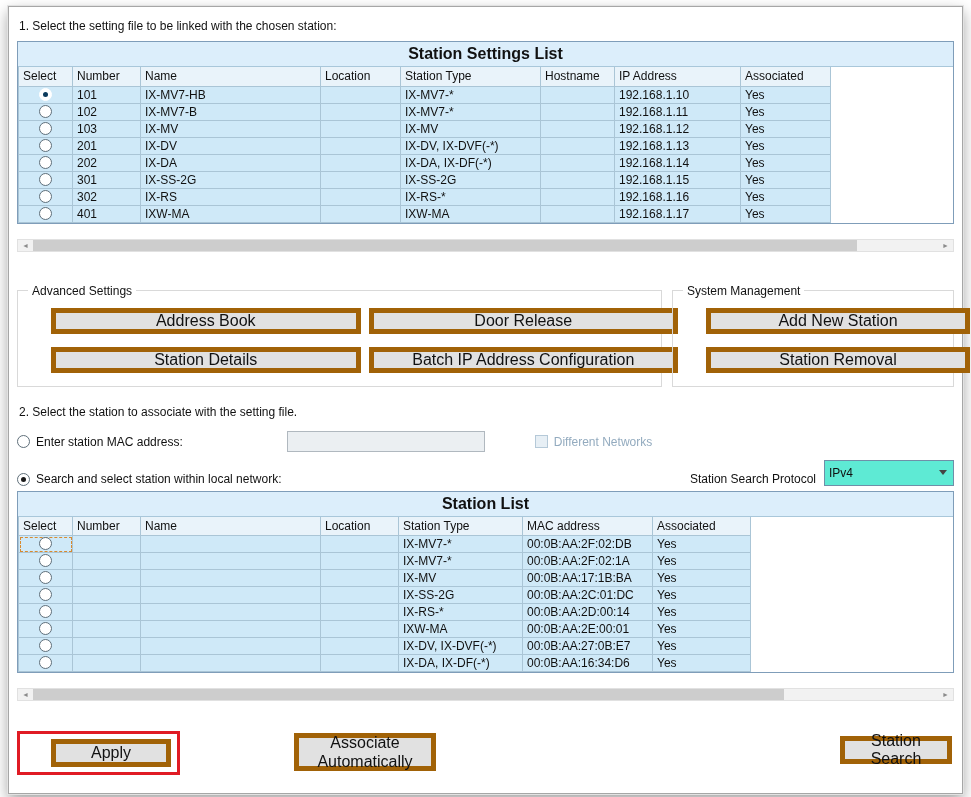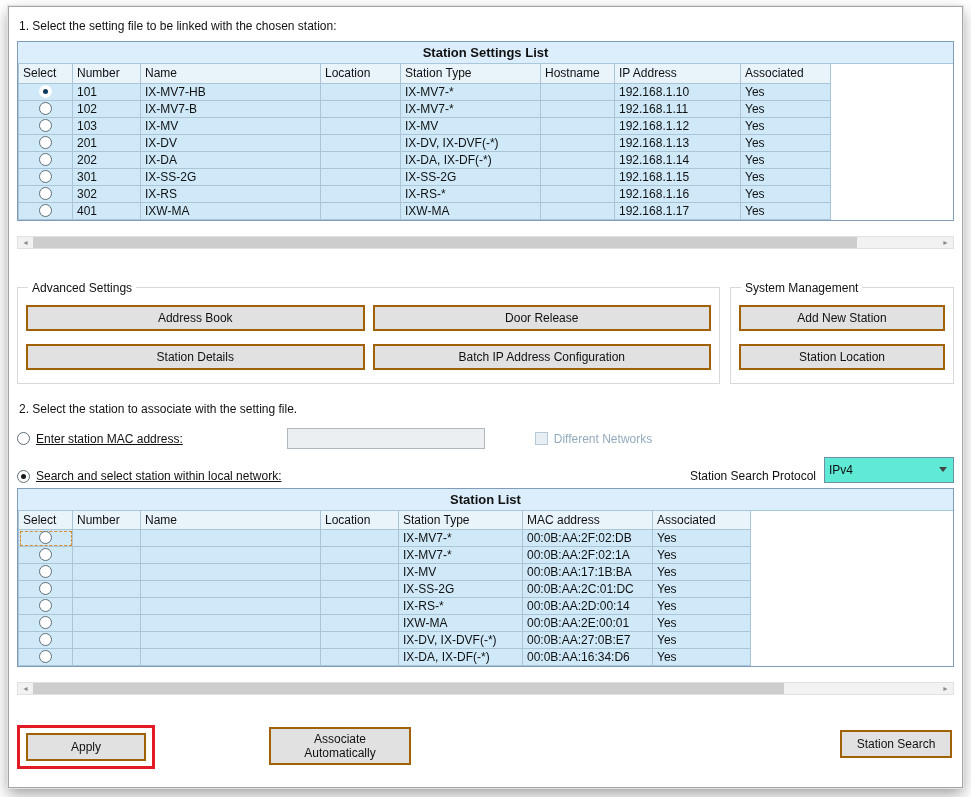--- a/index.html
+++ b/index.html
@@ -13,21 +13,21 @@
     padding:8px 8px 10px;
   }
 
   .step-label { margin:4px 2px 8px; }
   .step2 { margin-top:18px; }
 
   
   .grid-block { border:1px solid #7f9db9; background:#fff; }
   .grid-title {
     background:#dceefb; border-bottom:1px solid #a9c7da;
-    text-align:center; font-weight:bold; font-size:13px; padding:3px 0;
+    text-align:center; font-weight:bold; font-size:16px; padding:3px 0;
   }
   table.grid { width:100%; border-collapse:collapse; table-layout:fixed; }
   table.grid th {
     background:#e9f3fa; font-weight:normal; text-align:left;
     padding:2px 4px; height:19px; border:1px solid #aac5d6; border-top:none;
     overflow:hidden; white-space:nowrap;
   }
   table.grid td {
     background:#cfe9f8; padding:1px 4px; height:17px;
     border:1px solid #aac5d6; overflow:hidden; white-space:nowrap;
@@ -43,21 +43,21 @@
 
   
   .radio {
     display:inline-block; width:13px; height:13px; border-radius:50%;
     border:1px solid #5f6f7a; background:#fff; position:relative; vertical-align:-2px;
   }
   .radio.checked::after {
     content:""; position:absolute; left:3px; top:3px; width:5px; height:5px;
     border-radius:50%; background:#1a1a1a;
   }
-  .radio-label { margin-left:6px;text-decoration:underline; }
+  .radio-label { margin-left:6px; }
   .chk {
     display:inline-block; width:13px; height:13px; vertical-align:-2px;
     border:1px solid #b5c9d8; background:#e7eff5;
   }
   .dis-label { color:#93abbf; margin-left:6px; }
 
   
   .hscroll {
     height:13px; margin-top:15px; background:#f2f2f2;
     border:1px solid #e1e1e1; display:flex; align-items:stretch;
@@ -72,28 +72,29 @@
   .hscroll .thumb { position:absolute; top:0; bottom:0; left:0; background:#cdcdcd; }
   .thumb-a { width:91%; }
   .thumb-b { width:83%; }
 
   
   .groups { display:flex; gap:10px; margin-top:32px; }
   fieldset { border:1px solid #d9d9d9; padding:10px 8px 13px; }
   legend { padding:0 4px; margin-left:2px; }
   .adv { flex:1; }
   .btn-grid { display:grid; grid-template-columns:1fr 1fr; gap:13px 8px; }
-  .sys { width:224px; }
+  .sys { width:282px; }
   .btn-col { display:grid; gap:13px; }
 
   .btn {
-    font-family:"Liberation Sans", sans-serif; font-size:12px; color:#111;
-    background:#e1e1e1; border:2px solid #a16207; height:26px;
+    font-family:"Liberation Sans", sans-serif; font-size:16px; color:#111;
+    background:#e1e1e1; border:5px solid #a16207; height:26px;
     display:flex; align-items:center; justify-content:center; cursor:default;
     width:100%;
+    margin-left:25px;
   }
 
   
   .row-mac { display:flex; align-items:center; margin-top:12px; height:22px; }
   .mac-input {
     margin-left:104px; width:198px; height:21px;
     border:1px solid #b0b8bf; background:#ebeff2;
     font-family:"Liberation Sans", sans-serif; font-size:12px; padding:0 4px;
   }
   .chk-wrap { margin-left:50px; display:flex; align-items:flex-start; }
@@ -267,21 +268,21 @@
         <button class="btn">Address Book</button>
         <button class="btn">Door Release</button>
         <button class="btn">Station Details</button>
         <button class="btn">Batch IP Address Configuration</button>
       </div>
     </fieldset>
     <fieldset class="sys">
       <legend>System Management</legend>
       <div class="btn-col">
         <button class="btn">Add New Station</button>
-        <button class="btn">Station Location</button>
+        <button class="btn">Station Removal</button>
       </div>
     </fieldset>
   </div>
 
   <div class="step-label step2">2. Select the station to associate with the setting file.</div>
 
   <div class="row-mac">
     <span class="radio"></span>
     <span class="radio-label">Enter station MAC address:</span>
     <input class="mac-input" value="" style="">

